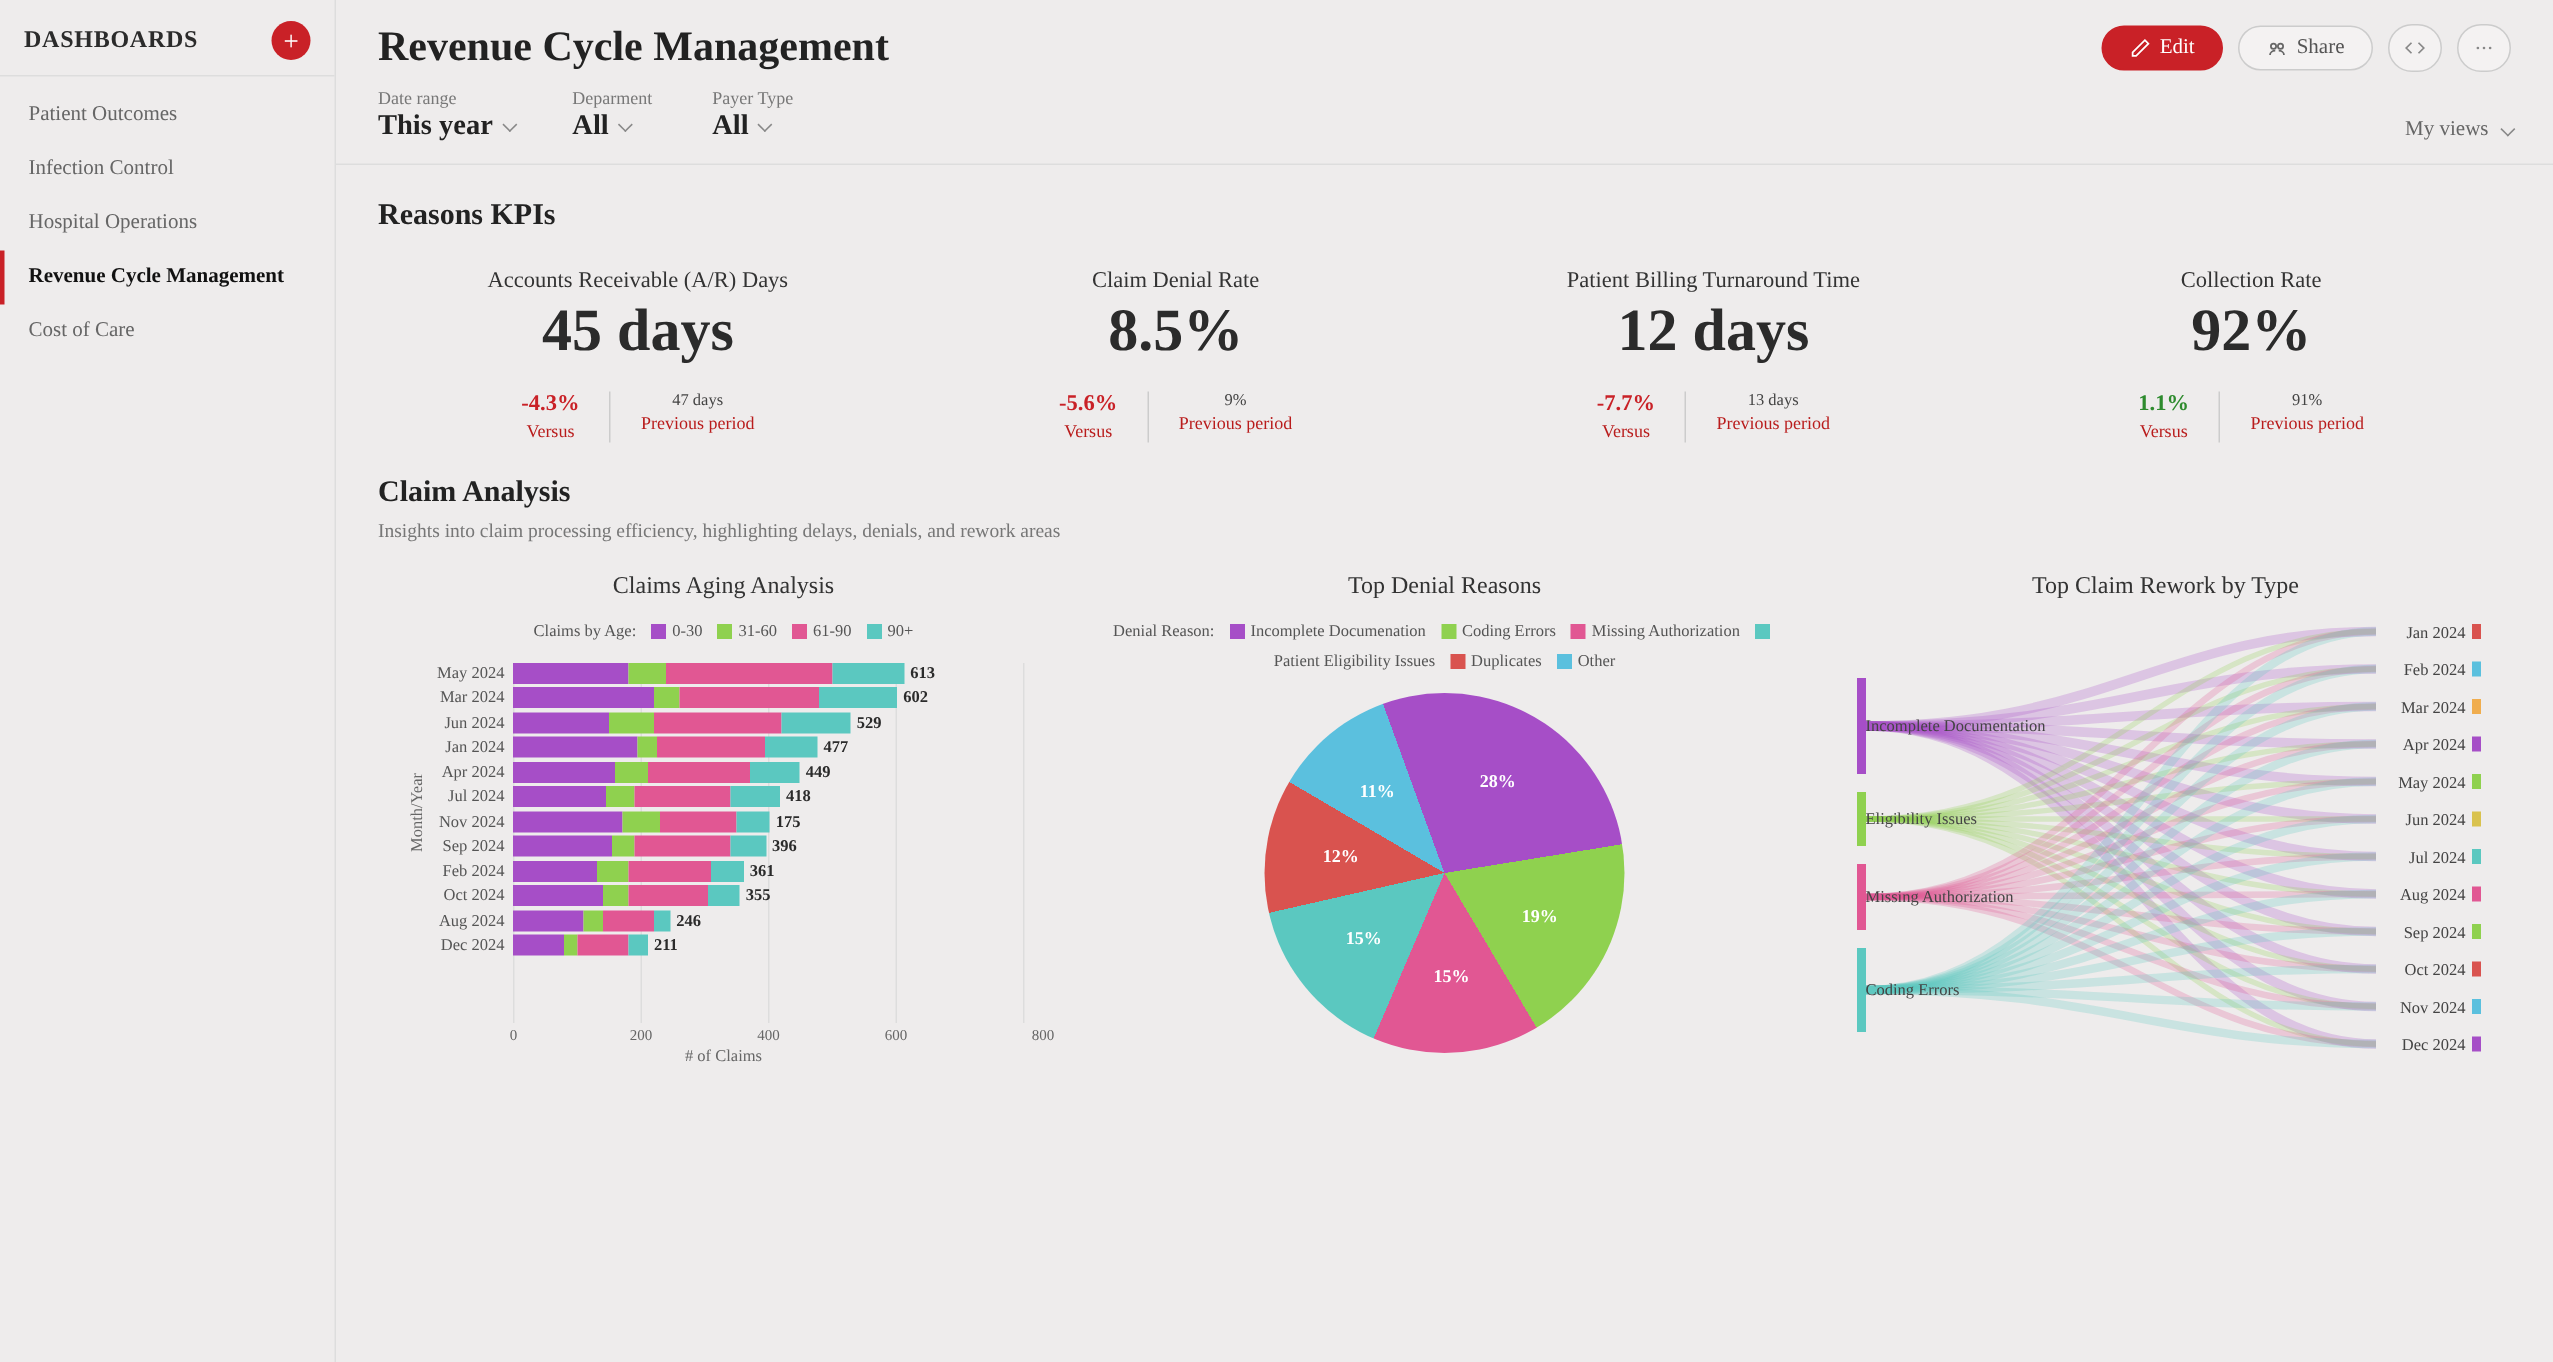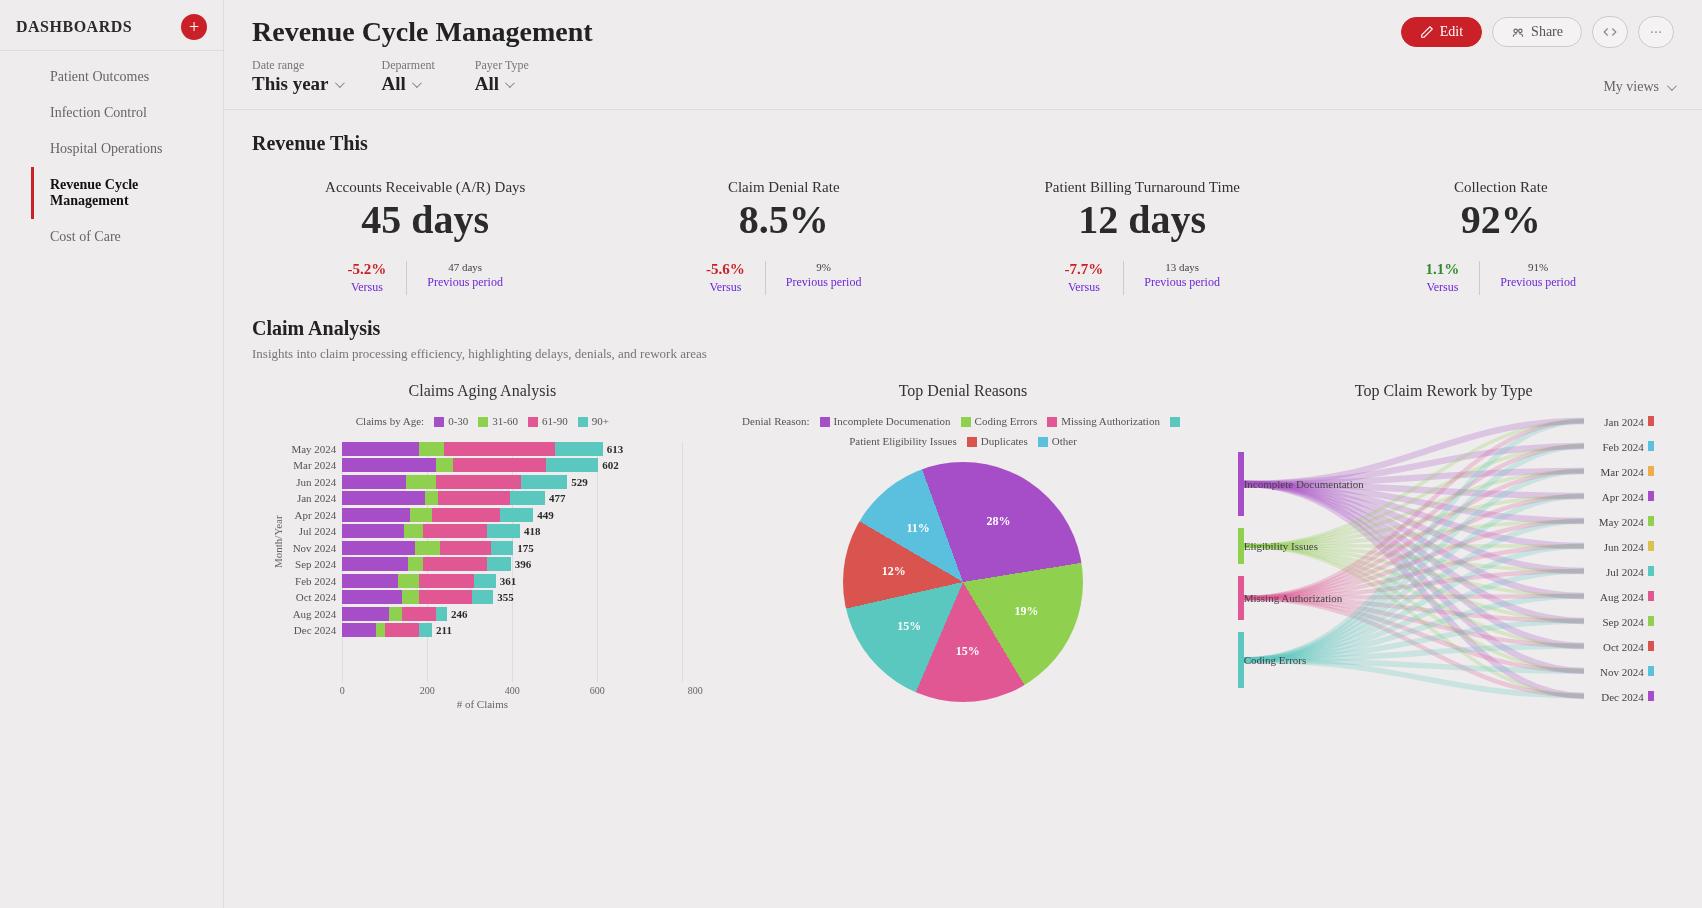--- a/index.html
+++ b/index.html
@@ -2,21 +2,21 @@
 <html><head>
 <meta charset="utf-8">
 <style>
 * { box-sizing: border-box; margin: 0; padding: 0; }
 body { font-family: Georgia, 'Times New Roman', serif; background: #eeecec; color: #2b2b2b; width: 1702px; height: 908px; overflow: hidden; display: flex; }
 .sidebar { width: 224px; background: #eeecec; border-right: 1px solid #ddd; }
 .sidebar-header { display: flex; align-items: center; justify-content: space-between; padding: 14px 16px 10px; border-bottom: 1px solid #ddd; }
 .sidebar-title { font-size: 16px; font-weight: bold; letter-spacing: 0.5px; }
 .add-btn { width: 26px; height: 26px; border-radius: 50%; background: #c92127; color: #fff; display: flex; align-items: center; justify-content: center; cursor: pointer; font-size: 18px; }
 .nav-items { padding-top: 8px; }
-.nav-item { padding: 10px 16px; font-size: 14px; color: #666; cursor: pointer; border-left: 3px solid transparent; margin-left: 31px; }
+.nav-item { padding: 10px 16px; font-size: 14px; color: #666; cursor: pointer; border-left: 3px solid transparent; }
 .nav-item.active { color: #111; font-weight: 600; border-left-color: #c92127; }
 .main { flex: 1; overflow-y: auto; padding: 0; }
 .page-header { display: flex; justify-content: space-between; align-items: flex-start; padding: 16px 28px 0; }
 .page-title { font-size: 28px; font-weight: bold; color: #222; }
 .hdr-actions { display: flex; gap: 10px; align-items: center; }
 .btn { border-radius: 18px; padding: 6px 18px; font-size: 14px; cursor: pointer; display: inline-flex; align-items: center; gap: 6px; border: 1px solid #ccc; background: #f4f2f2; color: #555; }
 .btn-primary { background: #c92127; color: #fff; border-color: #c92127; }
 .btn-icon-only { width: 36px; height: 32px; padding: 0; justify-content: center; }
 .filter-bar { display: flex; justify-content: space-between; align-items: flex-end; padding: 10px 28px 14px; border-bottom: 1px solid #ddd; }
 .filters { display: flex; gap: 40px; }
@@ -29,21 +29,21 @@
 .kpi-row { display: flex; gap: 12px; margin-top: 24px; }
 .kpi { flex: 1; text-align: center; }
 .kpi-label { font-size: 15px; color: #333; }
 .kpi-value { font-size: 40px; font-weight: bold; }
 .kpi-foot { display: flex; justify-content: center; gap: 0; margin-top: 18px; }
 .kpi-foot > div { padding: 0 20px; }
 .kpi-foot > div:first-child { border-right: 1px solid #ccc; }
 .kpi-delta { font-size: 15px; font-weight: 600; }
 .kpi-delta.neg { color: #c92127; }
 .kpi-delta.pos { color: #2e8b2e; }
-.kpi-versus, .kpi-prev-lbl { font-size: 12px; color: #6d28d9; margin-top: 2px; }
+.kpi-versus, .kpi-prev-lbl { font-size: 12px; color: #b91c1c; margin-top: 2px; }
 .kpi-prev-val { font-size: 11px; color: #444; }
 .charts-row { display: flex; gap: 20px; margin-top: 20px; }
 .chart-box { flex: 1; }
 .chart-title { text-align: center; font-size: 16px; color: #333; margin-bottom: 12px; }
 .legend { text-align: center; font-size: 11px; color: #555; line-height: 1.8; }
 .sw { display: inline-block; width: 10px; height: 10px; margin: 0 4px 0 10px; vertical-align: middle; }
 .bars-area { position: relative; width: 440px; height: 240px; margin: 10px auto 0; }
 .axis-lbl-y { position: absolute; left: -10px; top: 50%; transform: rotate(-90deg) translateX(50%); font-size: 11px; color: #666; }
 .axis-lbl-x { position: absolute; bottom: -28px; left: 50%; transform: translateX(-50%); font-size: 11px; color: #666; }
 .bar-row { position: absolute; height: 14px; display: flex; align-items: center; }
@@ -128,28 +128,28 @@
           <div>Payer Type</div>
           <div class="filter-val chev">All</div>
         </div>
       </div>
     <div class="myviews chev">
       <span>My views</span>
     </div>
   </div>
 
   <div class="section">
-    <div class="section-title">Revenue This</div>
+    <div class="section-title">Reasons KPIs</div>
     <div class="kpi-row" id="kpi-row">
         <div class="kpi">
           <div class="kpi-label">Accounts Receivable (A/R) Days</div>
           <div class="kpi-value">45 days</div>
           <div class="kpi-foot">
             <div>
-              <div class="kpi-delta neg">-5.2%</div>
+              <div class="kpi-delta neg">-4.3%</div>
               <div class="kpi-versus">Versus</div>
             </div>
             <div>
               <div class="kpi-prev-val">47 days</div>
               <div class="kpi-prev-lbl">Previous period</div>
             </div>
           </div>
         </div>
         <div class="kpi">
           <div class="kpi-label">Claim Denial Rate</div>

